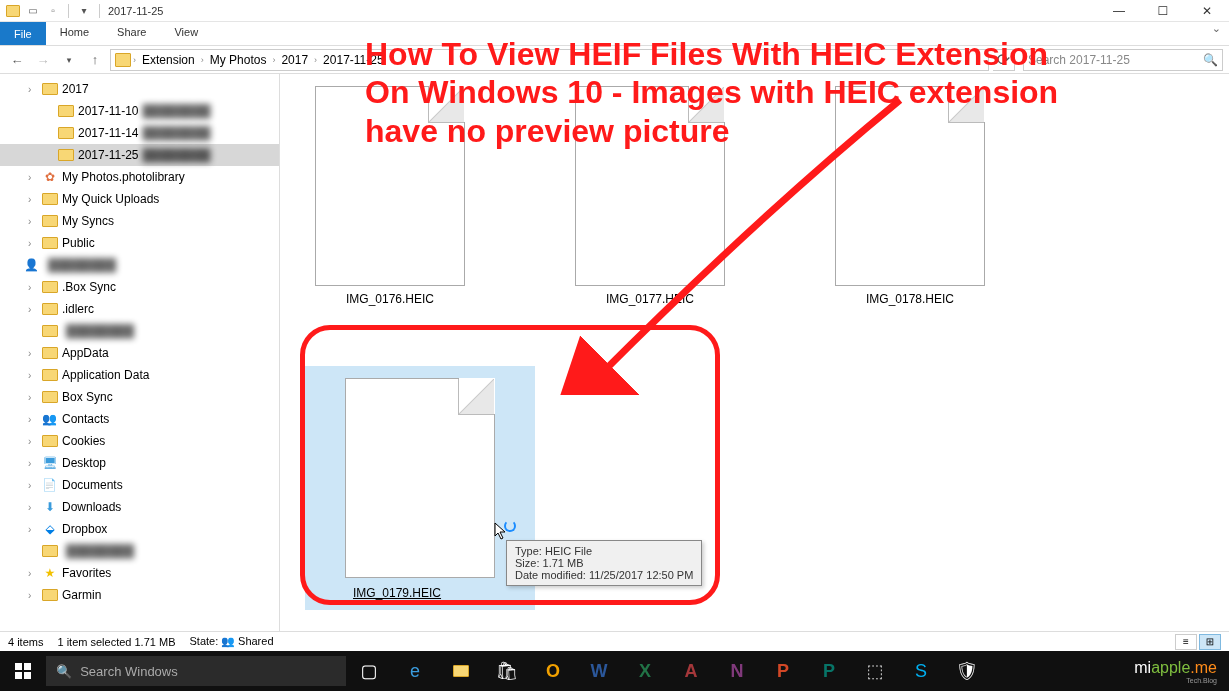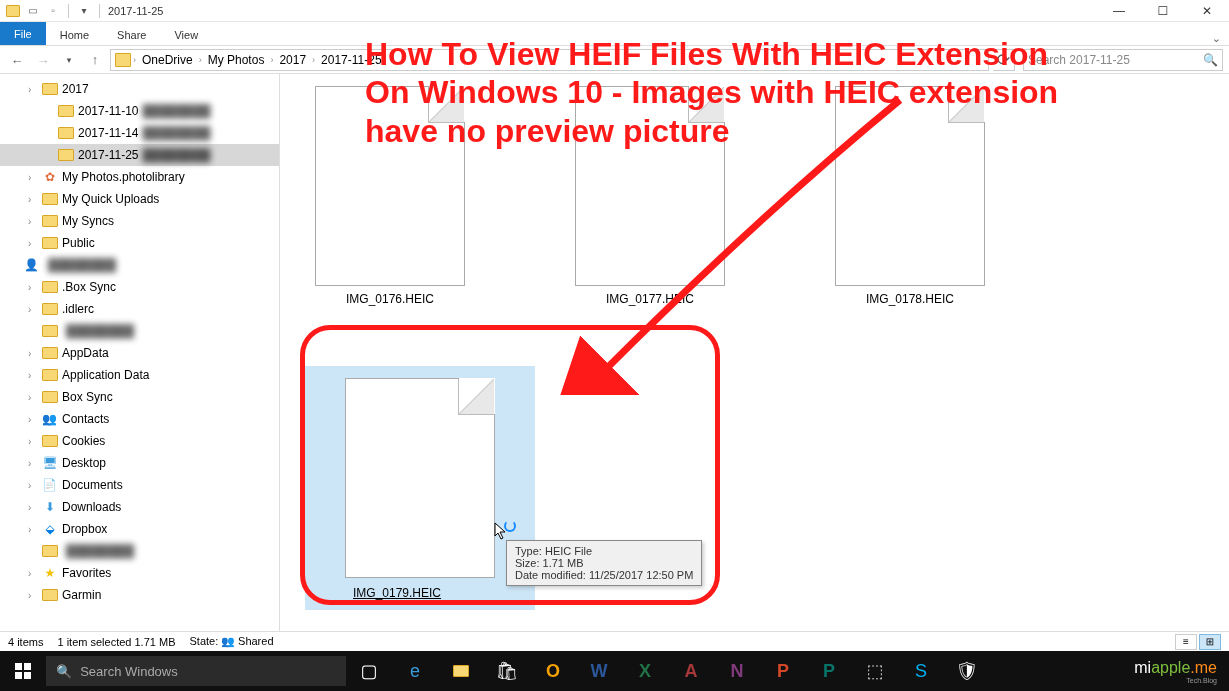--- a/index.html
+++ b/index.html
@@ -8,21 +8,21 @@
   
   .titlebar { height: 22px; background: #fff; display: flex; align-items: center; border-bottom: 1px solid #e5e5e5; }
   .titlebar .qat { display: flex; gap: 6px; padding: 0 6px; align-items: center; }
   .titlebar .qat .ico { width: 14px; height: 14px; display: flex; align-items: center; justify-content: center; color: #555; font-size: 10px; }
   .titlebar .sep { width: 1px; height: 14px; background: #ccc; margin: 0 2px; }
   .titlebar .title { margin-left: 6px; font-size: 11px; color: #333; }
   .titlebar .wincontrols { margin-left: auto; display: flex; }
   .titlebar .wincontrols div { width: 44px; height: 22px; display: flex; align-items: center; justify-content: center; font-size: 12px; color: #333; }
 
   
-  .ribbon { height: 24px; display: flex; align-items: flex-end; border-bottom: 1px solid #ddd; font-size: 11px; }
+  .ribbon { height: 24px; display: flex; align-items: flex-start; border-bottom: 1px solid #ddd; font-size: 11px; }
   .ribbon .filetab { background: #1979ca; color: #fff; padding: 4px 14px; height: 100%; display: flex; align-items: center; }
   .ribbon .tab { padding: 4px 14px; color: #333; }
 
   
   .addrbar { height: 28px; display: flex; align-items: center; padding: 2px 6px; gap: 4px; border-bottom: 1px solid #ddd; }
   .addrbar .navbtn { width: 22px; height: 22px; display: flex; align-items: center; justify-content: center; color: #555; font-size: 13px; }
   .addrbar .disabled { color: #bbb; }
   .addrbar .path { flex: 1; border: 1px solid #ccc; height: 22px; display: flex; align-items: center; padding: 0 4px; font-size: 12px; gap: 2px; }
   .addrbar .path .foldericon { width: 16px; height: 14px; background: #f8d775; border: 1px solid #d9a628; border-radius: 1px; }
   .addrbar .path .crumb { padding: 0 4px; }
@@ -117,21 +117,21 @@
 </div>
 
 <div class="addrbar">
   <div class="navbtn">←</div>
   <div class="navbtn disabled">→</div>
   <div class="navbtn" style="font-size:9px;">▾</div>
   <div class="navbtn">↑</div>
   <div class="path">
     <div class="foldericon"></div>
     <span class="chev">›</span>
-    <span class="crumb">OneDrive</span>
+    <span class="crumb">Extension</span>
       <span class="chev">›</span>
     <span class="crumb">My Photos</span>
       <span class="chev">›</span>
     <span class="crumb">2017</span>
       <span class="chev">›</span>
     <span class="crumb">2017-11-25</span>
   </div>
   <div class="refresh-btn">⟳</div>
   <div class="search">
     <span>Search 2017-11-25</span>

